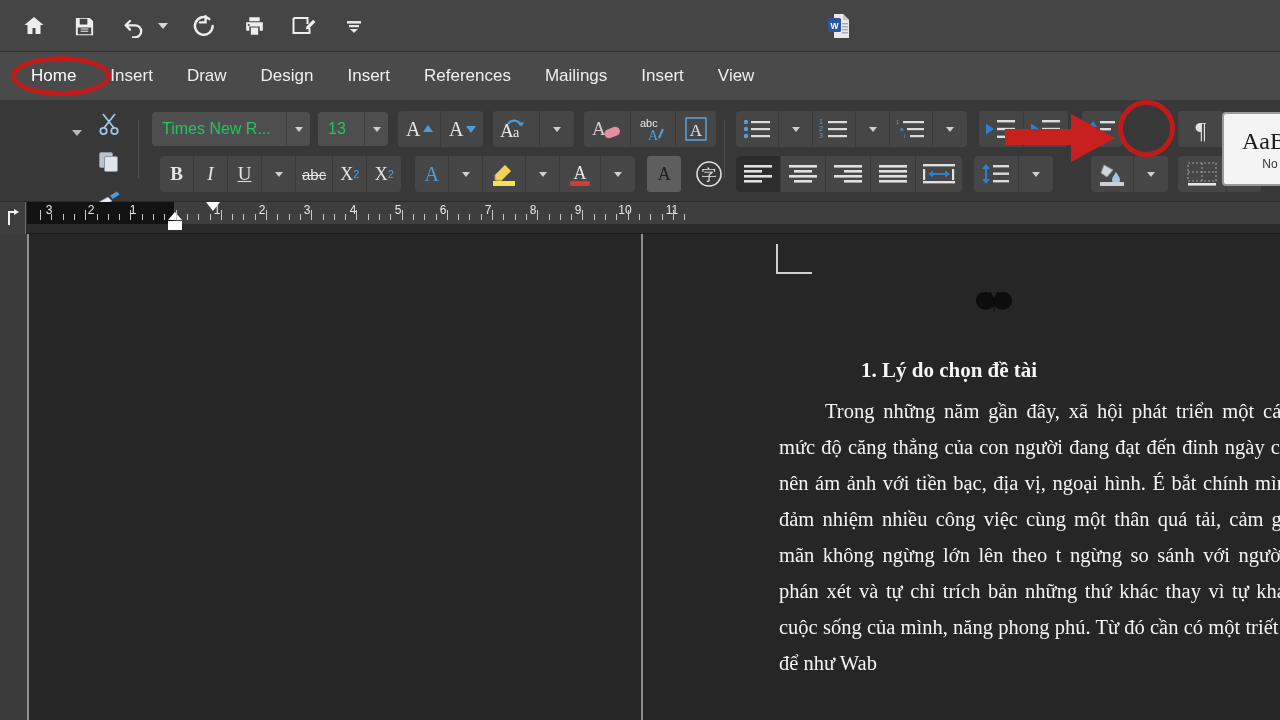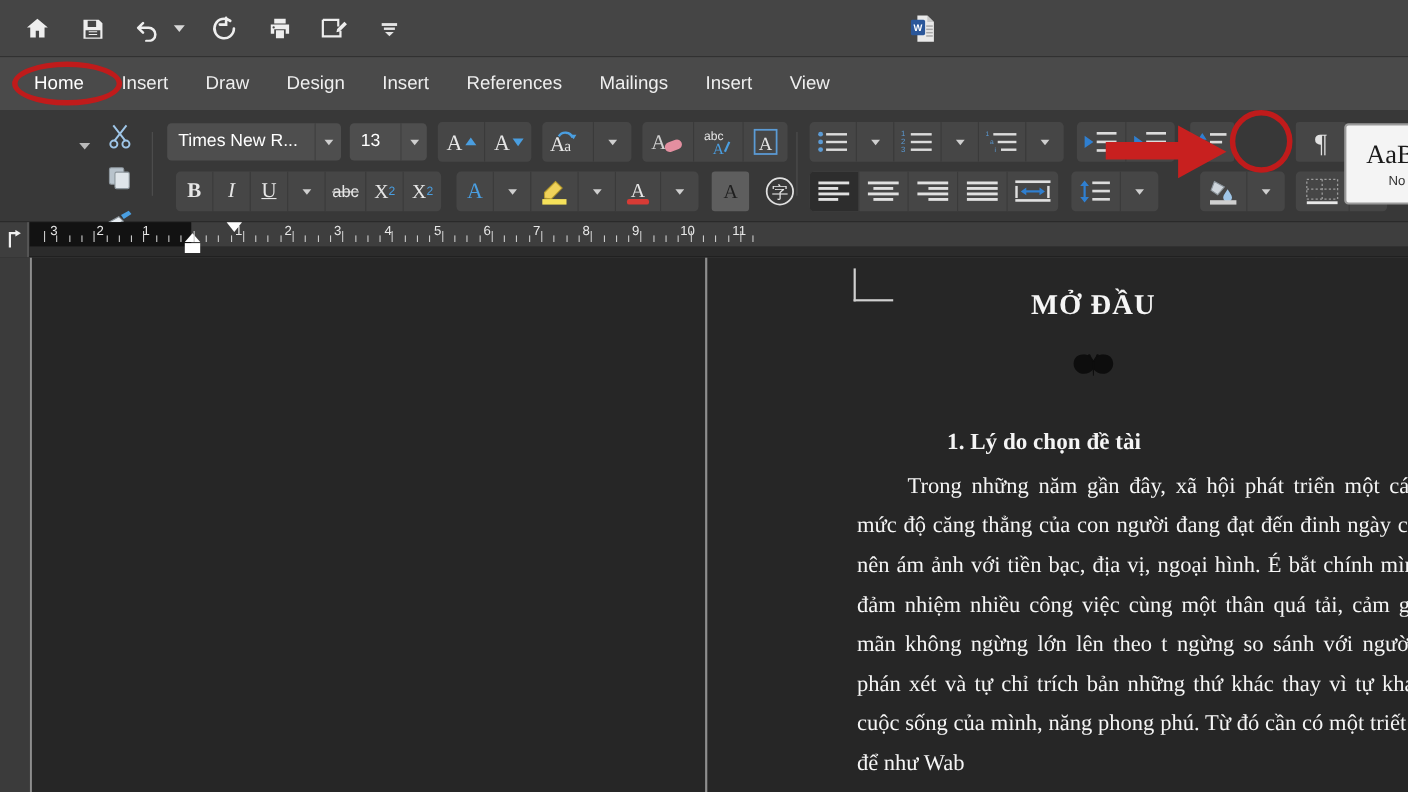--- a/index.html
+++ b/index.html
@@ -79,21 +79,21 @@
   .paste-grp { position:absolute; left:12px; top:0; width:72px; height:102px;
     display:flex; flex-direction:column; align-items:center; justify-content:center; gap:1px; }
   .paste-label { font-size:13px; color:#e2e2e2; margin-top:2px; }
   .clip-col { position:absolute; left:92px; top:6px; display:flex; flex-direction:column; gap:2px; align-items:center; }
 
   
   .combo {
     height:34px; background:#4e4e4e; border-radius:4px; display:flex; align-items:center;
     padding:0 0 0 10px; gap:6px; cursor:default;
   }
-  .combo .txt { font-size:16px; color:#ffffff; white-space:nowrap; }
+  .combo .txt { font-size:16px; color:#22c55e; white-space:nowrap; }
   .combo .arrowbox {
     width:24px; height:34px; display:flex; align-items:center; justify-content:center;
     border-left:1px solid #3f3f3f;
   }
 
   
   .styles {
     position:absolute; left:1222px; top:112px; width:96px; height:74px;
     background:#f4f4f4; border:2px solid #9a9a9a; border-radius:4px;
     display:flex; flex-direction:column; align-items:center; justify-content:center; gap:2px;
@@ -708,21 +708,20 @@
       <div class="rtick" style="left: 645.8px; top: 8px; width: 1px; height: 10px;"></div>
       <div class="rtick" style="left: 657.1px; top: 12px; width: 1px; height: 6px;"></div>
     </div>
 
   <div class="doc-area">
     <div class="page">
       <div class="page-inner-edge"></div>
       <div class="margin-mark"></div>
 
       <div class="doc-text">
-        <div class="h-mo-dau">MỞ ĐẦU</div>
 
         <div class="butterfly">
           <svg width="42" height="26" viewBox="0 0 42 26">
             <path fill="#0d0d0d" d="M21 6c-1.4-3.6-5-6-9.2-6C7 0 3 3.3 3 8.6c0 5.4 4.4 9.2 9.6 9.2 3.4 0 6.4-1.6 8.4-4.3 2 2.7 5 4.3 8.4 4.3 5.2 0 9.6-3.8 9.6-9.2C39 3.3 35 0 30.2 0 26 0 22.4 2.4 21 6z"></path>
             <path fill="#0d0d0d" d="M20.1 6.5h1.8l-.5 13h-.8z"></path>
             <path fill="none" stroke="#0d0d0d" stroke-width="1.3" d="M20.6 6.5 17.6 1.2M21.4 6.5 24.4 1.2"></path>
             <circle cx="17.2" cy="0.9" r="1.1" fill="#0d0d0d"></circle>
             <circle cx="24.8" cy="0.9" r="1.1" fill="#0d0d0d"></circle>
           </svg>
         </div>

